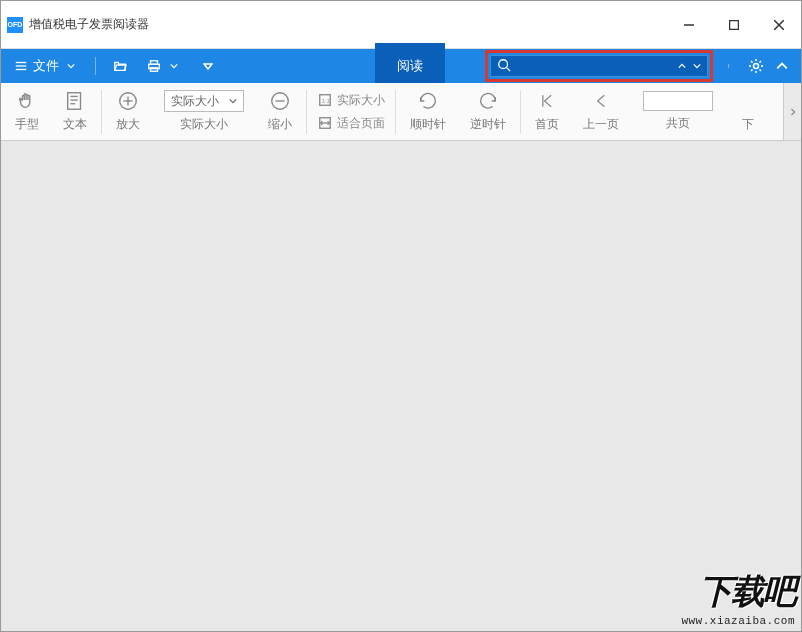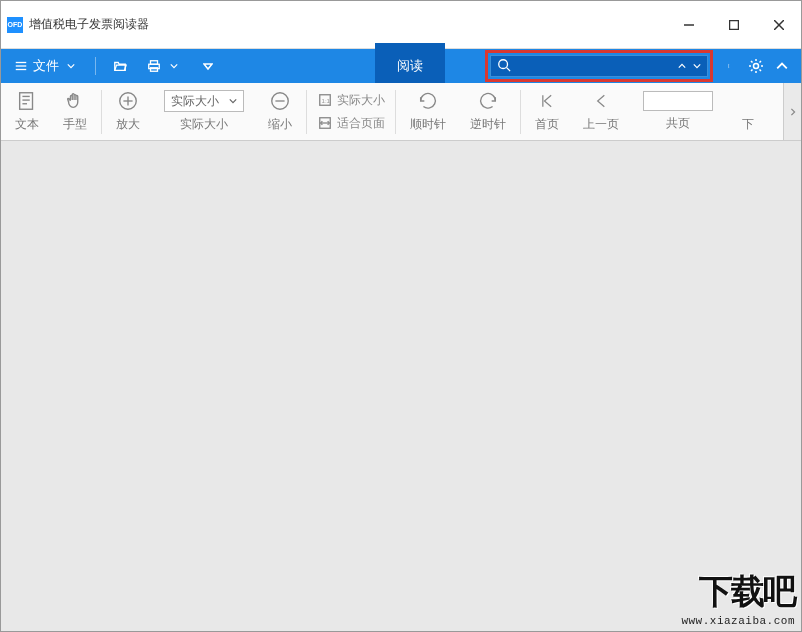--- a/index.html
+++ b/index.html
@@ -138,21 +138,21 @@
       position: relative;
     }
     
     .watermark {
       position: absolute; right: 6px; bottom: 4px;
       text-align: right;
       color: #111;
       font-weight: 900;
       pointer-events: none;
     }
-    .watermark .big { font-size: 34px; letter-spacing: -2px; text-shadow: 1px 1px 0 #fff, -1px -1px 0 #fff; margin-top: 12px; }
+    .watermark .big { font-size: 34px; letter-spacing: -2px; font-style: italic; text-shadow: 1px 1px 0 #fff, -1px -1px 0 #fff; margin-top: 12px; }
     .watermark .url { font-size: 11px; color: #222; font-weight: normal; letter-spacing: 0.5px; font-family: Liberation Mono, monospace; }
     svg { stroke: currentColor; fill: none; stroke-width: 1.5; }
   </style>
 </head>
 <body>
 
 <div class="titlebar">
   <div class="app-icon">OFD</div>
   <div class="title-text">增值税电子发票阅读器</div>
   <div class="win-controls">
@@ -272,35 +272,35 @@
         </svg>
     </div>
   </div>
 </div>
 
 <div class="toolbar">
   <div class="tb-group">
     <div class="tb-btn">
       <span class="ic">
         <svg viewBox="0 0 24 24" width="22" height="22" stroke="#999">
+            <path d="M7 11V7a1 1 0 012 0v4M9 11V5a1 1 0 012 0v6M11 11V6a1 1 0 012 0v5M13 11V7a1 1 0 012 0v6c0 3-2 6-5 6s-5-3-5-6l-1-3c0-1 1-1 2 0l1 2"></path>
+          </svg>
+      </span>
+      <span class="lbl">手型</span>
+    </div>
+    <div class="tb-btn">
+      <span class="ic">
+        <svg viewBox="0 0 24 24" width="22" height="22" stroke="#999">
             <rect x="4" y="3" width="14" height="18"></rect>
             <line x1="7" y1="7" x2="15" y2="7"></line>
             <line x1="7" y1="11" x2="15" y2="11"></line>
             <line x1="7" y1="15" x2="12" y2="15"></line>
           </svg>
       </span>
       <span class="lbl">文本</span>
-    </div>
-    <div class="tb-btn">
-      <span class="ic">
-        <svg viewBox="0 0 24 24" width="22" height="22" stroke="#999">
-            <path d="M7 11V7a1 1 0 012 0v4M9 11V5a1 1 0 012 0v6M11 11V6a1 1 0 012 0v5M13 11V7a1 1 0 012 0v6c0 3-2 6-5 6s-5-3-5-6l-1-3c0-1 1-1 2 0l1 2"></path>
-          </svg>
-      </span>
-      <span class="lbl">手型</span>
     </div>
   </div>
 
   <div class="tb-sep"></div>
 
   <div class="tb-group">
     <div class="tb-btn">
       <span class="ic">
         <svg viewBox="0 0 24 24" width="22" height="22" stroke="#999">
             <circle cx="12" cy="12" r="9"></circle>

